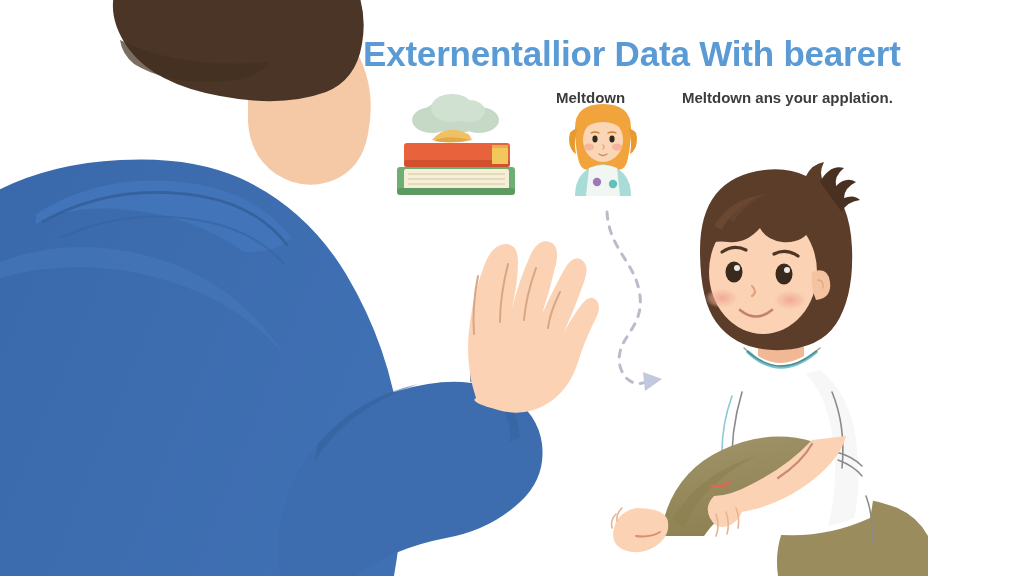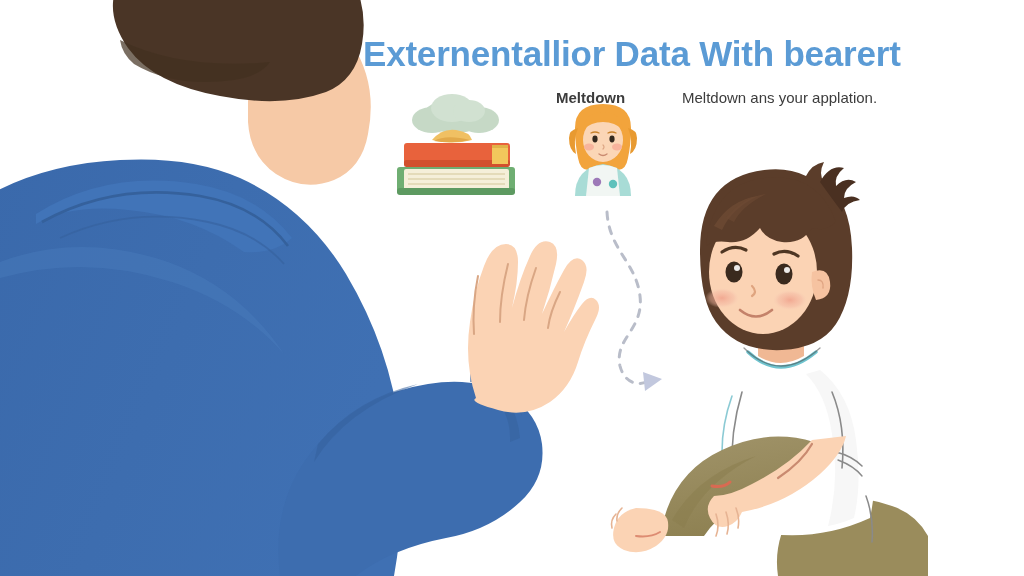--- a/index.html
+++ b/index.html
@@ -38,21 +38,21 @@
     font-weight:700;
     color:#3c3c3c;
     white-space:nowrap;
     line-height:1.2;
   }
   .body-note{
     position:absolute;
     left:682px;
     top:89px;
     font-size:15px;
-    font-weight:400;
+    font-weight:700;
     color:#3c3c3c;
     white-space:nowrap;
     line-height:1.2;
   }
 </style>
 </head>
 <body>
 
 <div id="stage">
 

